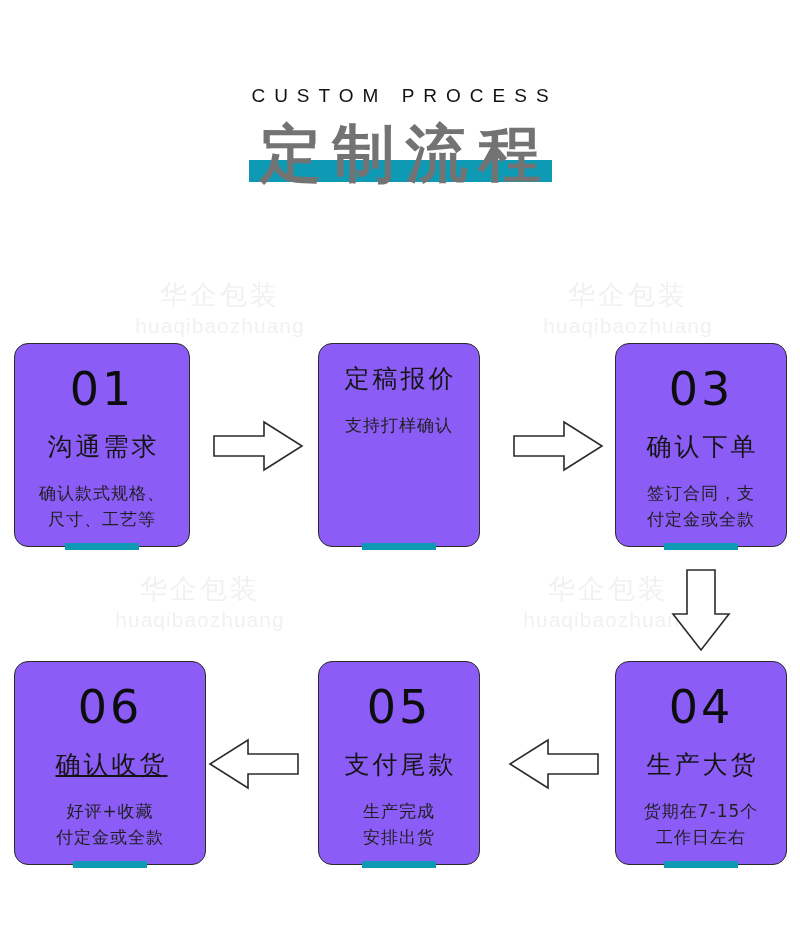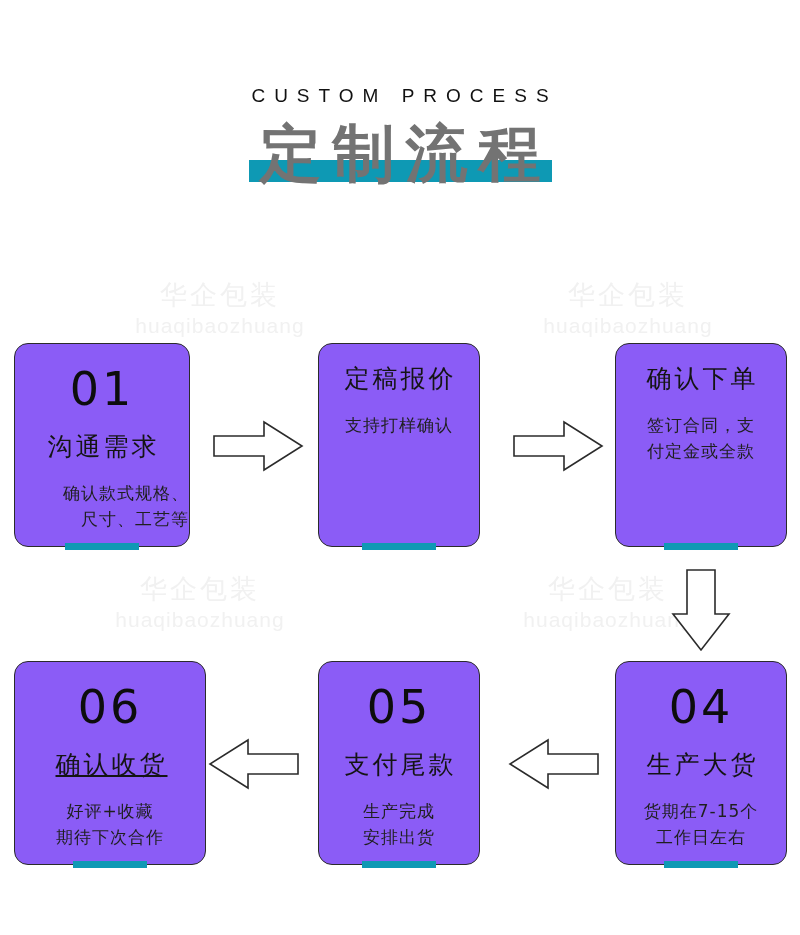--- a/index.html
+++ b/index.html
@@ -160,43 +160,44 @@
   <div class="eyebrow">CUSTOM PROCESS</div>
   <div class="title-wrap">
     <div class="title-bar"></div>
     <div class="title-text">定制流程</div>
   </div>
 </div>
 
 <div class="card" style="left:14px; top:343px; width:176px; height:204px;">
   <div class="card-num" style="margin-top:22px;">01</div>
   <div class="card-title" style="margin-top:20px;">沟通需求</div>
-  <div class="card-desc" style="margin-top:18px;text-align:right;">确认款式规格、
+  <div class="card-desc" style="margin-top:18px;">确认款式规格、
 尺寸、工艺等</div>
   <div class="card-accent"></div>
 </div>
 
 <div class="card" style="left:318px; top:343px; width:162px; height:204px;">
   <div class="card-title" style="margin-top:20px;">定稿报价</div>
   <div class="card-desc" style="margin-top:18px;">支持打样确认</div>
   <div class="card-accent"></div>
 </div>
 
 <div class="card" style="left:615px; top:343px; width:172px; height:204px;">
+  <div class="card-num" style="margin-top:22px;">03</div>
   <div class="card-title" style="margin-top:20px;">确认下单</div>
   <div class="card-desc" style="margin-top:18px;">签订合同，支
 付定金或全款</div>
   <div class="card-accent"></div>
 </div>
 
 <div class="card" style="left:14px; top:661px; width:192px; height:204px;">
   <div class="card-num" style="margin-top:22px;">06</div>
   <div class="card-title" style="margin-top:20px;text-decoration:underline;">确认收货</div>
   <div class="card-desc" style="margin-top:18px;">好评+收藏
-期待下次合作</div>
+付定金或全款</div>
   <div class="card-accent"></div>
 </div>
 
 <div class="card" style="left:318px; top:661px; width:162px; height:204px;">
   <div class="card-num" style="margin-top:22px;">05</div>
   <div class="card-title" style="margin-top:20px;">支付尾款</div>
   <div class="card-desc" style="margin-top:18px;">生产完成
 安排出货</div>
   <div class="card-accent"></div>
 </div>

